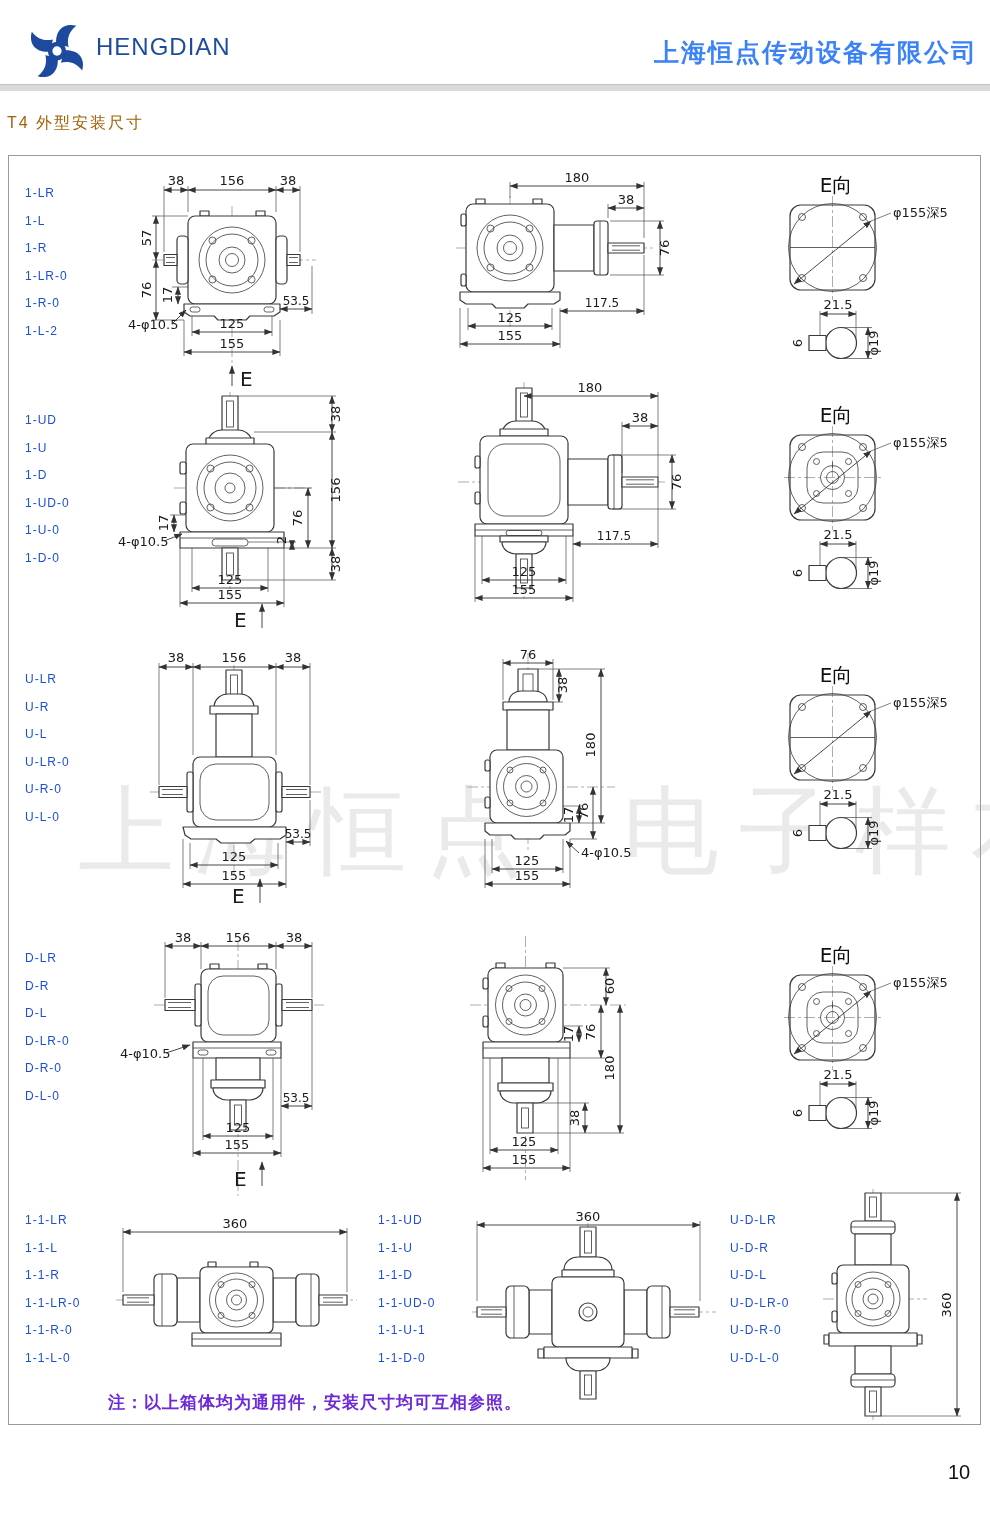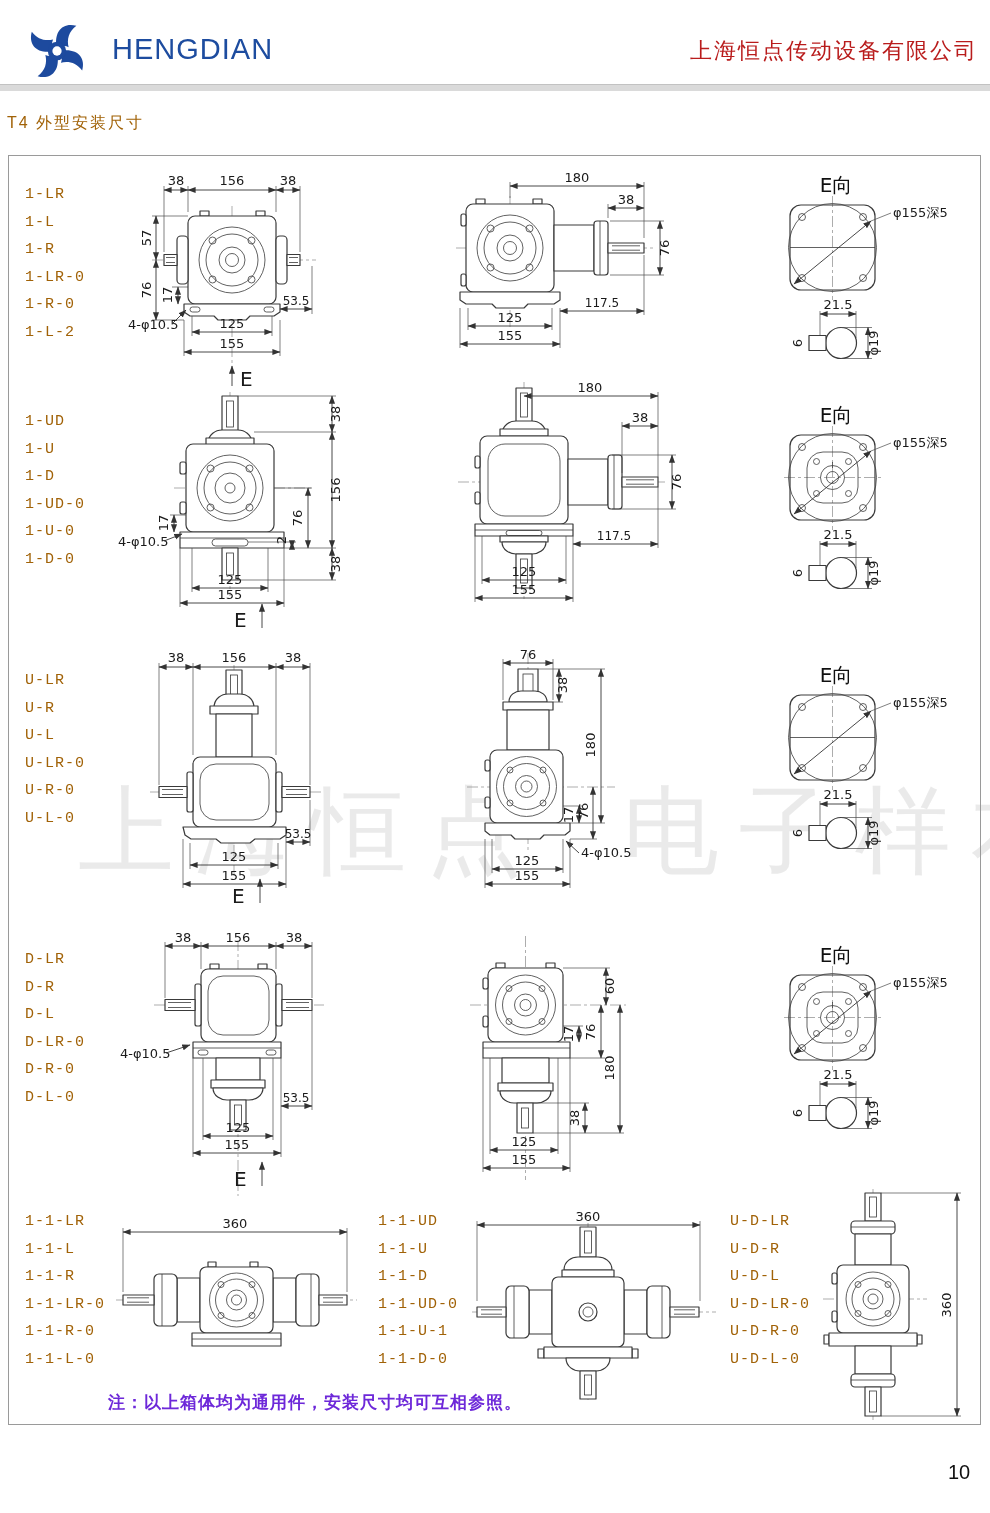--- a/index.html
+++ b/index.html
@@ -1,27 +1,27 @@
 <!DOCTYPE html>
 <html><head>
 <meta charset="utf-8">
 <style>
   *{margin:0;padding:0;box-sizing:border-box}
   html,body{background:#fff}
   .page{position:relative;width:990px;height:1513px;background:#fff;overflow:hidden;
         font-family:"Liberation Sans","DejaVu Sans",sans-serif;color:#111}
-  .brand{position:absolute;left:112px;top:33px;font-size:29px;color:#1d4c9f;letter-spacing:1px}
-  .company{position:absolute;right:12px;top:36px;font-size:22px;font-weight:normal;color:#b91c1c;letter-spacing:2px}
+  .brand{position:absolute;left:96px;top:33px;font-size:24px;color:#1d4c9f;letter-spacing:1px}
+  .company{position:absolute;right:12px;top:36px;font-size:25px;font-weight:bold;color:#3b82f6;letter-spacing:2px}
   .divider{position:absolute;left:0;top:84px;width:990px;height:7px;background:#dadada;border-top:1px solid #c2c2c2}
   .ptitle{position:absolute;left:7px;top:113px;font-size:16px;color:#a16207;letter-spacing:2px}
   .frame{position:absolute;left:8px;top:155px;width:973px;height:1270px;border:1px solid #9a9a9a}
   .wm{position:absolute;left:78px;top:768px;font-size:96px;color:#9b9b9b;opacity:.20;letter-spacing:20px;
       word-spacing:34px;white-space:nowrap;z-index:0;font-family:"Liberation Sans",sans-serif}
   .models{position:absolute;z-index:2}
-  .models div{font-family:Liberation Mono, monospace;font-size:15px;letter-spacing:1px;color:#a16207;height:27.5px}
+  .models div{font-family:Liberation Sans, sans-serif;font-size:12px;letter-spacing:1px;color:#1d4ed8;height:27.5px}
   .note{position:absolute;left:108px;top:1391px;font-size:17px;font-weight:600;color:#6d28d9;letter-spacing:1px;z-index:2}
   .pageno{position:absolute;left:948px;top:1461px;font-size:20px;color:#111}
   svg.dw{position:absolute;overflow:visible;z-index:1}
   .ol{fill:none;stroke:#3a3a3a;stroke-width:1.2;stroke-linejoin:round}
   .of{fill:#fff;stroke:#3a3a3a;stroke-width:1.2;stroke-linejoin:round}
   .tl{fill:none;stroke:#3a3a3a;stroke-width:.8}
   .ext{stroke:#4a4a4a;stroke-width:.7}
   .dim{stroke:#333;stroke-width:.9;fill:none;marker-start:url(#ar);marker-end:url(#ar)}
   .dime{stroke:#333;stroke-width:.9;fill:none;marker-end:url(#ar)}
   .cl{stroke:#8a8a8a;stroke-width:.7;fill:none;stroke-dasharray:11 3 3 3}

